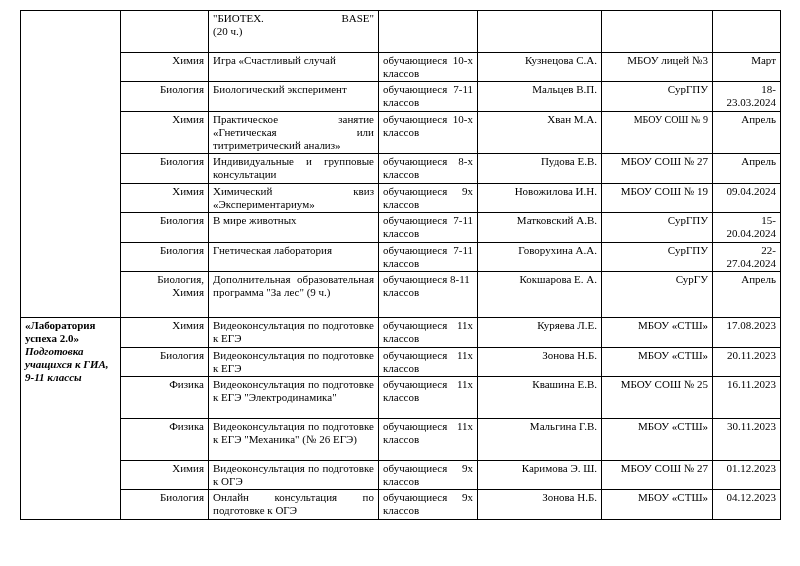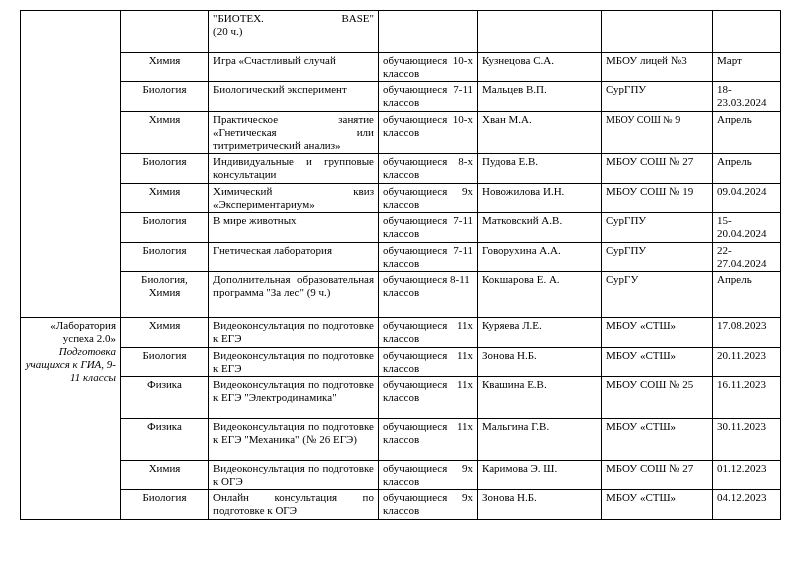--- a/index.html
+++ b/index.html
@@ -16,28 +16,28 @@
     border-collapse: collapse; table-layout: fixed;
   }
   .schedule td {
     border: 1px solid #000;
     vertical-align: top;
     padding: 1px 4px;
     line-height: 13px;
     overflow: hidden;
     word-wrap: break-word;
   }
-  .c-subject { text-align: center; margin-top: 16px; }
+  .c-subject { text-align: right; margin-top: 16px; }
   .c-event   { text-align: justify; padding: 1px 6px; }
   .c-part    { text-align: justify; padding: 1px 9px; border-radius: 8px; }
-  .c-person, .c-org, .c-date { text-align: left; }
+  .c-person, .c-org, .c-date { text-align: right; }
   .vm   { vertical-align: middle; }
   .ctr  { text-align: left; }
   .small { font-size: 10px; }
-  .prog { text-align: right; font-weight: normal; padding-top: 2px; margin-top: 12px; }
+  .prog { text-align: left; font-weight: bold; padding-top: 2px; margin-top: 12px; }
   .prog .sub { font-style: italic; }
   .jrow { display: flex; justify-content: space-between; }
   .rh28 { height: 28px; } .rh30 { height: 30px; }
   .rh42 { height: 42px; } .rh46 { height: 46px; }
 </style>
 </head>
 <body>
 
 <div class="page">
   <table class="schedule">

